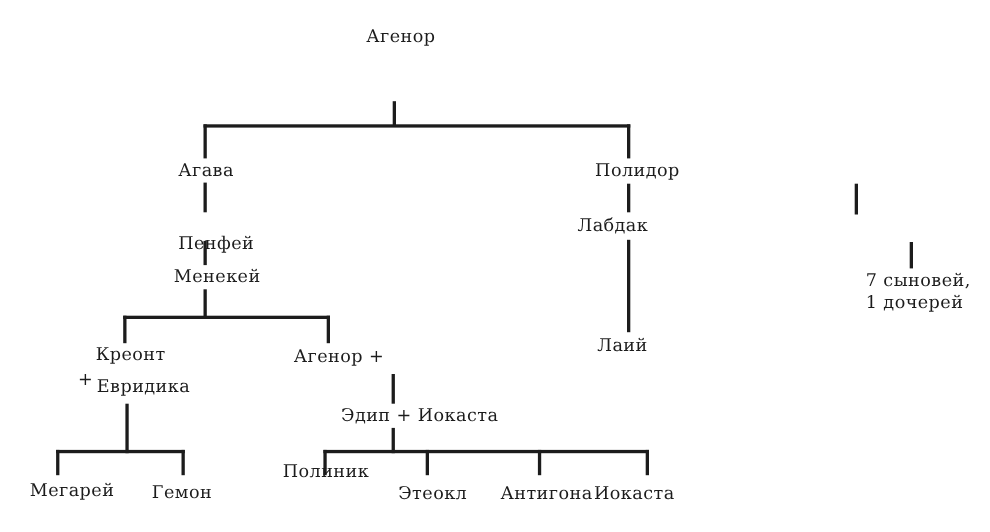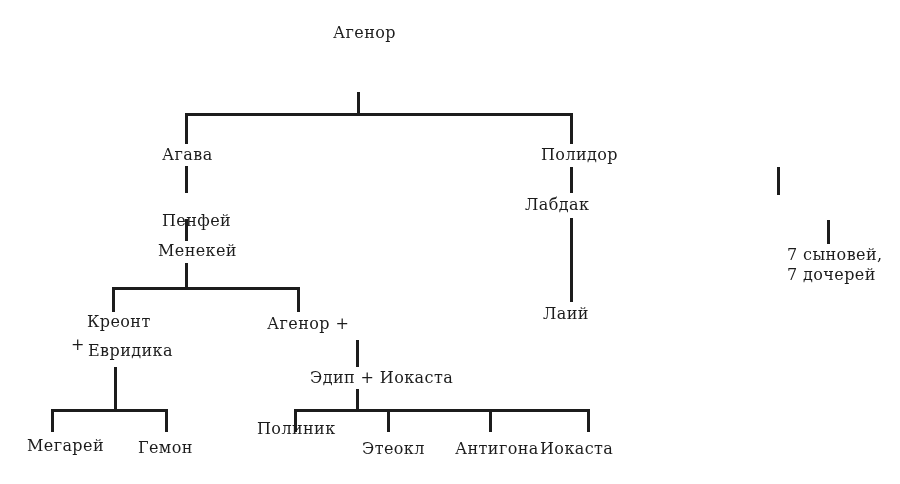--- a/index.html
+++ b/index.html
@@ -85,15 +85,15 @@
   <div class="lbl" style="left:257px; top:420px">Полиник</div>
   <div class="lbl" style="left:362px; top:440px">Этеокл</div>
   <div class="lbl" style="left:455px; top:440px">Антигона</div>
   <div class="lbl" style="left:540px; top:440px">Иокаста</div>
 
   <div class="lbl" style="left:541px; top:146px">Полидор</div>
   <div class="lbl" style="left:525px; top:196px">Лабдак</div>
   <div class="lbl" style="left:543px; top:305px">Лаий</div>
 
   <div class="lbl" style="left:787px; top:246px">7 сыновей,</div>
-  <div class="lbl" style="left:787px; top:266px">7 дочерей</div>
+  <div class="lbl" style="left:787px; top:266px">1 дочерей</div>
 
 </div>
 
 </body></html>

